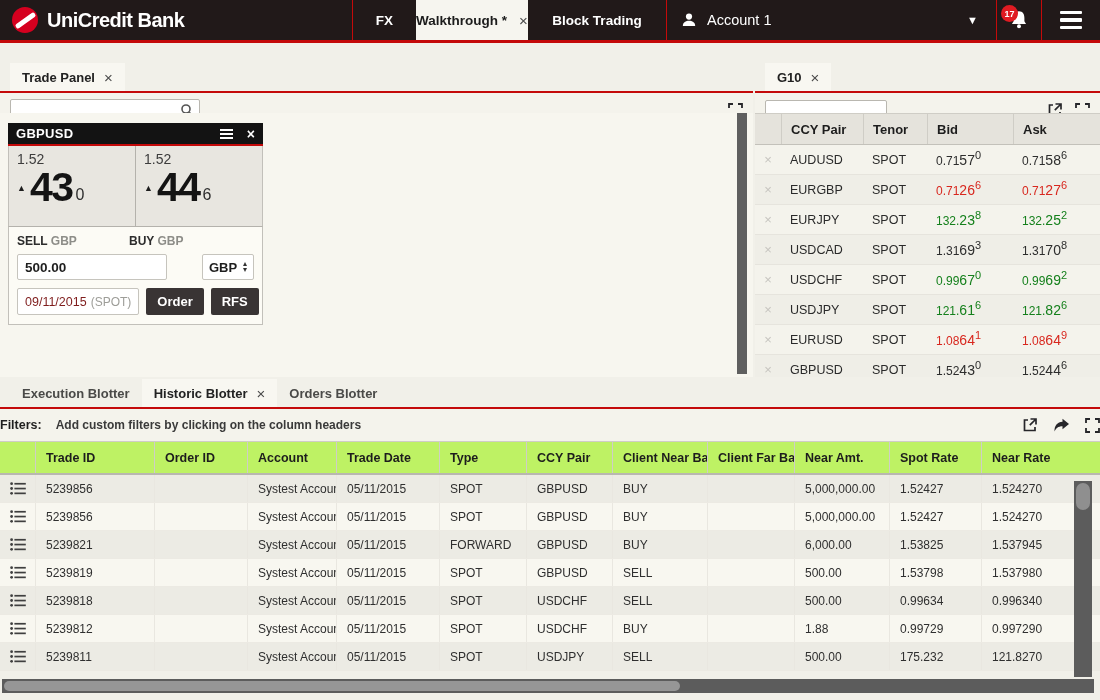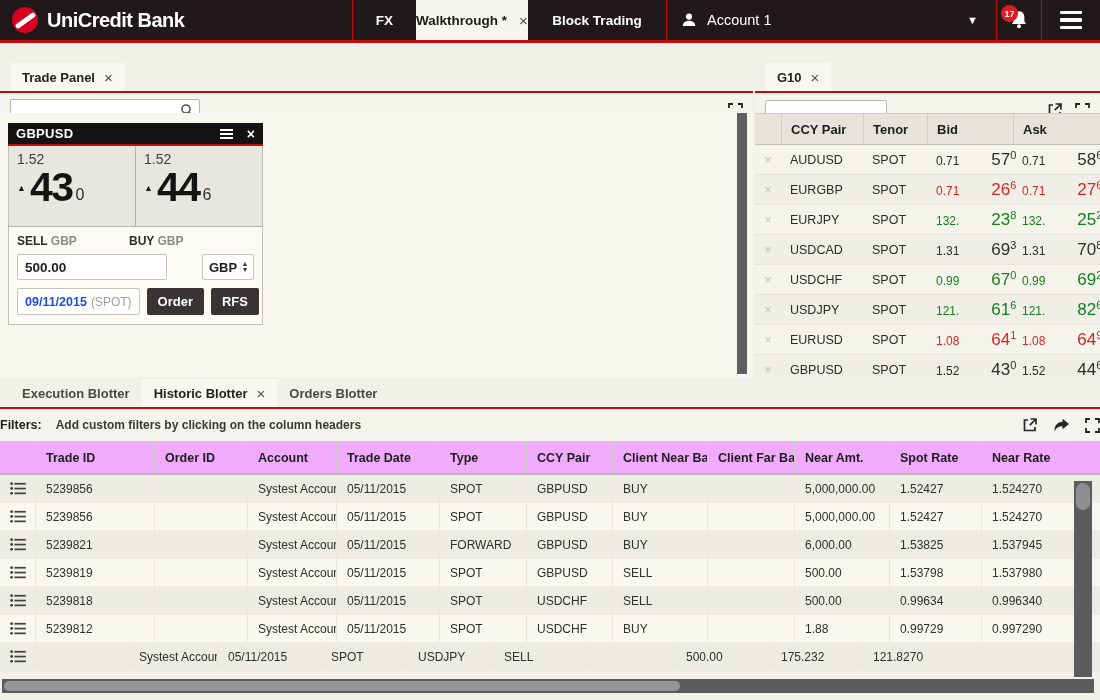--- a/index.html
+++ b/index.html
@@ -70,21 +70,21 @@
   .w-amtrow { display:flex; justify-content:space-between; margin-top:6px; }
   .amount-input { width:150px; height:26px; border:1px solid #c6c4bd; border-radius:2px; background:#fff;
                   font-weight:bold; font-size:13.5px; color:#1e1e1e; padding:0 7px; font-family:inherit; outline:none; }
   .ccy-select { width:52px; height:26px; border:1px solid #c6c4bd; border-radius:2px; background:#fff;
                 display:flex; align-items:center; justify-content:space-between; padding:0 6px;
                 font-size:13px; font-weight:bold; color:#1e1e1e; cursor:pointer; }
   .steppers { display:flex; flex-direction:column; font-size:8px; line-height:6px; color:#333; }
   .w-actrow { display:flex; gap:7px; margin-top:8px; }
   .date-field { width:126px; height:27px; background:#fff; border:1px solid #c6c4bd; border-radius:2px;
                 display:flex; align-items:center; gap:4px; padding:0 7px; }
-  .date-val { font-size:12.5px; font-weight:bold; color:#1d4ed8; }
+  .date-val { font-size:12.5px; font-weight:normal; color:#7f1d1d; }
   .date-tenor { font-size:12px; color:#9d9d98; }
   .btn-dark { height:27px; background:#393434; color:#fff; border:none; border-radius:2px; font-weight:bold;
               font-size:13px; padding:0 11px; cursor:pointer; font-family:inherit; }
 
   
   .panel-right { position:absolute; left:755px; top:43px; width:345px; height:334px; }
   .panel-right .searchbox { width:122px; height:21px; }
   .g10-table { position:absolute; left:0; top:70px; width:345px; height:264px; overflow:hidden; background:#f2f1ea; }
   .g10-hrow { display:flex; height:32px; background:#e5e3dc; border-top:1px solid #cfcdc6; border-bottom:1px solid #c3c1ba; }
   .g10-hcell { display:flex; align-items:center; font-size:13px; font-weight:bold; color:#1d1d1d; border-left:1px solid #cfcdc6; padding-left:9px; }
@@ -94,33 +94,33 @@
   .gc2 { width:64px; flex:none; }
   .gc3 { width:86px; flex:none; }
   .gc4 { flex:1; }
   .g10-row { display:flex; height:30px; align-items:center; border-bottom:1px solid #e6e4dd; }
   .g10-row:nth-child(odd) { background:#f4f3ec; }
   .g10-row:nth-child(even) { background:#efeee7; }
   .gcell { font-size:12.5px; color:#2a2a2a; padding-left:9px; }
   .g10-x { width:26px; flex:none; text-align:center; color:#c6c4bf; font-size:13px; padding-left:0; cursor:pointer; }
   .price { white-space:nowrap; }
   .p-pre { font-size:12px; }
-  .p-main { font-size:17px;margin-left:32px; }
+  .p-main { font-size:14px; }
   .p-sup { font-size:11px; display:inline-block; transform:translateY(-6px); }
   .neutral .price { color:#2d2d2d; }
   .red .price { color:#d8271e; }
   .green .price { color:#15801c; }
 
   
   .blotter { position:absolute; left:0; top:377px; width:1100px; height:323px; }
   .filters { height:32px; background:#f4f3ec; display:flex; align-items:center; gap:14px; padding:0 0; }
   .filters-label { font-size:12.5px; font-weight:bold; color:#1f1f1f; }
   .filters-text { font-size:12px; font-weight:bold; color:#3a3a3a; }
   .filters .icons { margin-left:auto; display:flex; gap:15px; align-items:center; }
-  .b-hrow { display:flex; height:34px; background:#f0abfc; border-top:1px solid #cfcdc6; border-bottom:2px solid #b9b7b0; }
+  .b-hrow { display:flex; height:34px; background:#bef264; border-top:1px solid #cfcdc6; border-bottom:2px solid #b9b7b0; }
   .b-hcell { display:flex; align-items:center; padding-left:10px; font-size:12.5px; font-weight:bold; color:#1d1d1d;
              border-right:1px solid #cfcdc6; overflow:hidden; white-space:nowrap; }
   .b-row { display:flex; height:28px; align-items:center; border-bottom:1px solid #eceae3; }
   .b-row:nth-child(odd) { background:#ecebe4; }
   .b-row:nth-child(even) { background:#f8f7f0; }
   .b-cell { font-size:12px; color:#2f2f2f; padding-left:10px; overflow:hidden; white-space:nowrap;
             border-right:1px solid #e9e7e0; height:100%; display:flex; align-items:center; }
   .bc0 { width:36px; flex:none; justify-content:center; padding-left:0; cursor:pointer; }
   .bc1 { width:119px; flex:none; }
   .bc2 { width:93px; flex:none; }
@@ -588,20 +588,21 @@
               <g fill="#3f3f3f">
                 <circle cx="1.6" cy="1.7" r="1.4"></circle>
                 <rect x="4.4" y="0.9" width="11.4" height="1.7"></rect>
                 <circle cx="1.6" cy="6.5" r="1.4"></circle>
                 <rect x="4.4" y="5.7" width="11.4" height="1.7"></rect>
                 <circle cx="1.6" cy="11.3" r="1.4"></circle>
                 <rect x="4.4" y="10.5" width="11.4" height="1.7"></rect>
               </g>
             </svg>
           </div>
+          <div class="b-cell bc1">5239811</div>
           <div class="b-cell bc2"></div>
           <div class="b-cell bc3">Systest Account</div>
           <div class="b-cell bc4">05/11/2015</div>
           <div class="b-cell bc5">SPOT</div>
           <div class="b-cell bc6">USDJPY</div>
           <div class="b-cell bc7">SELL</div>
           <div class="b-cell bc8"></div>
           <div class="b-cell bc9">500.00</div>
           <div class="b-cell bc10">175.232</div>
           <div class="b-cell bc11">121.8270</div>

